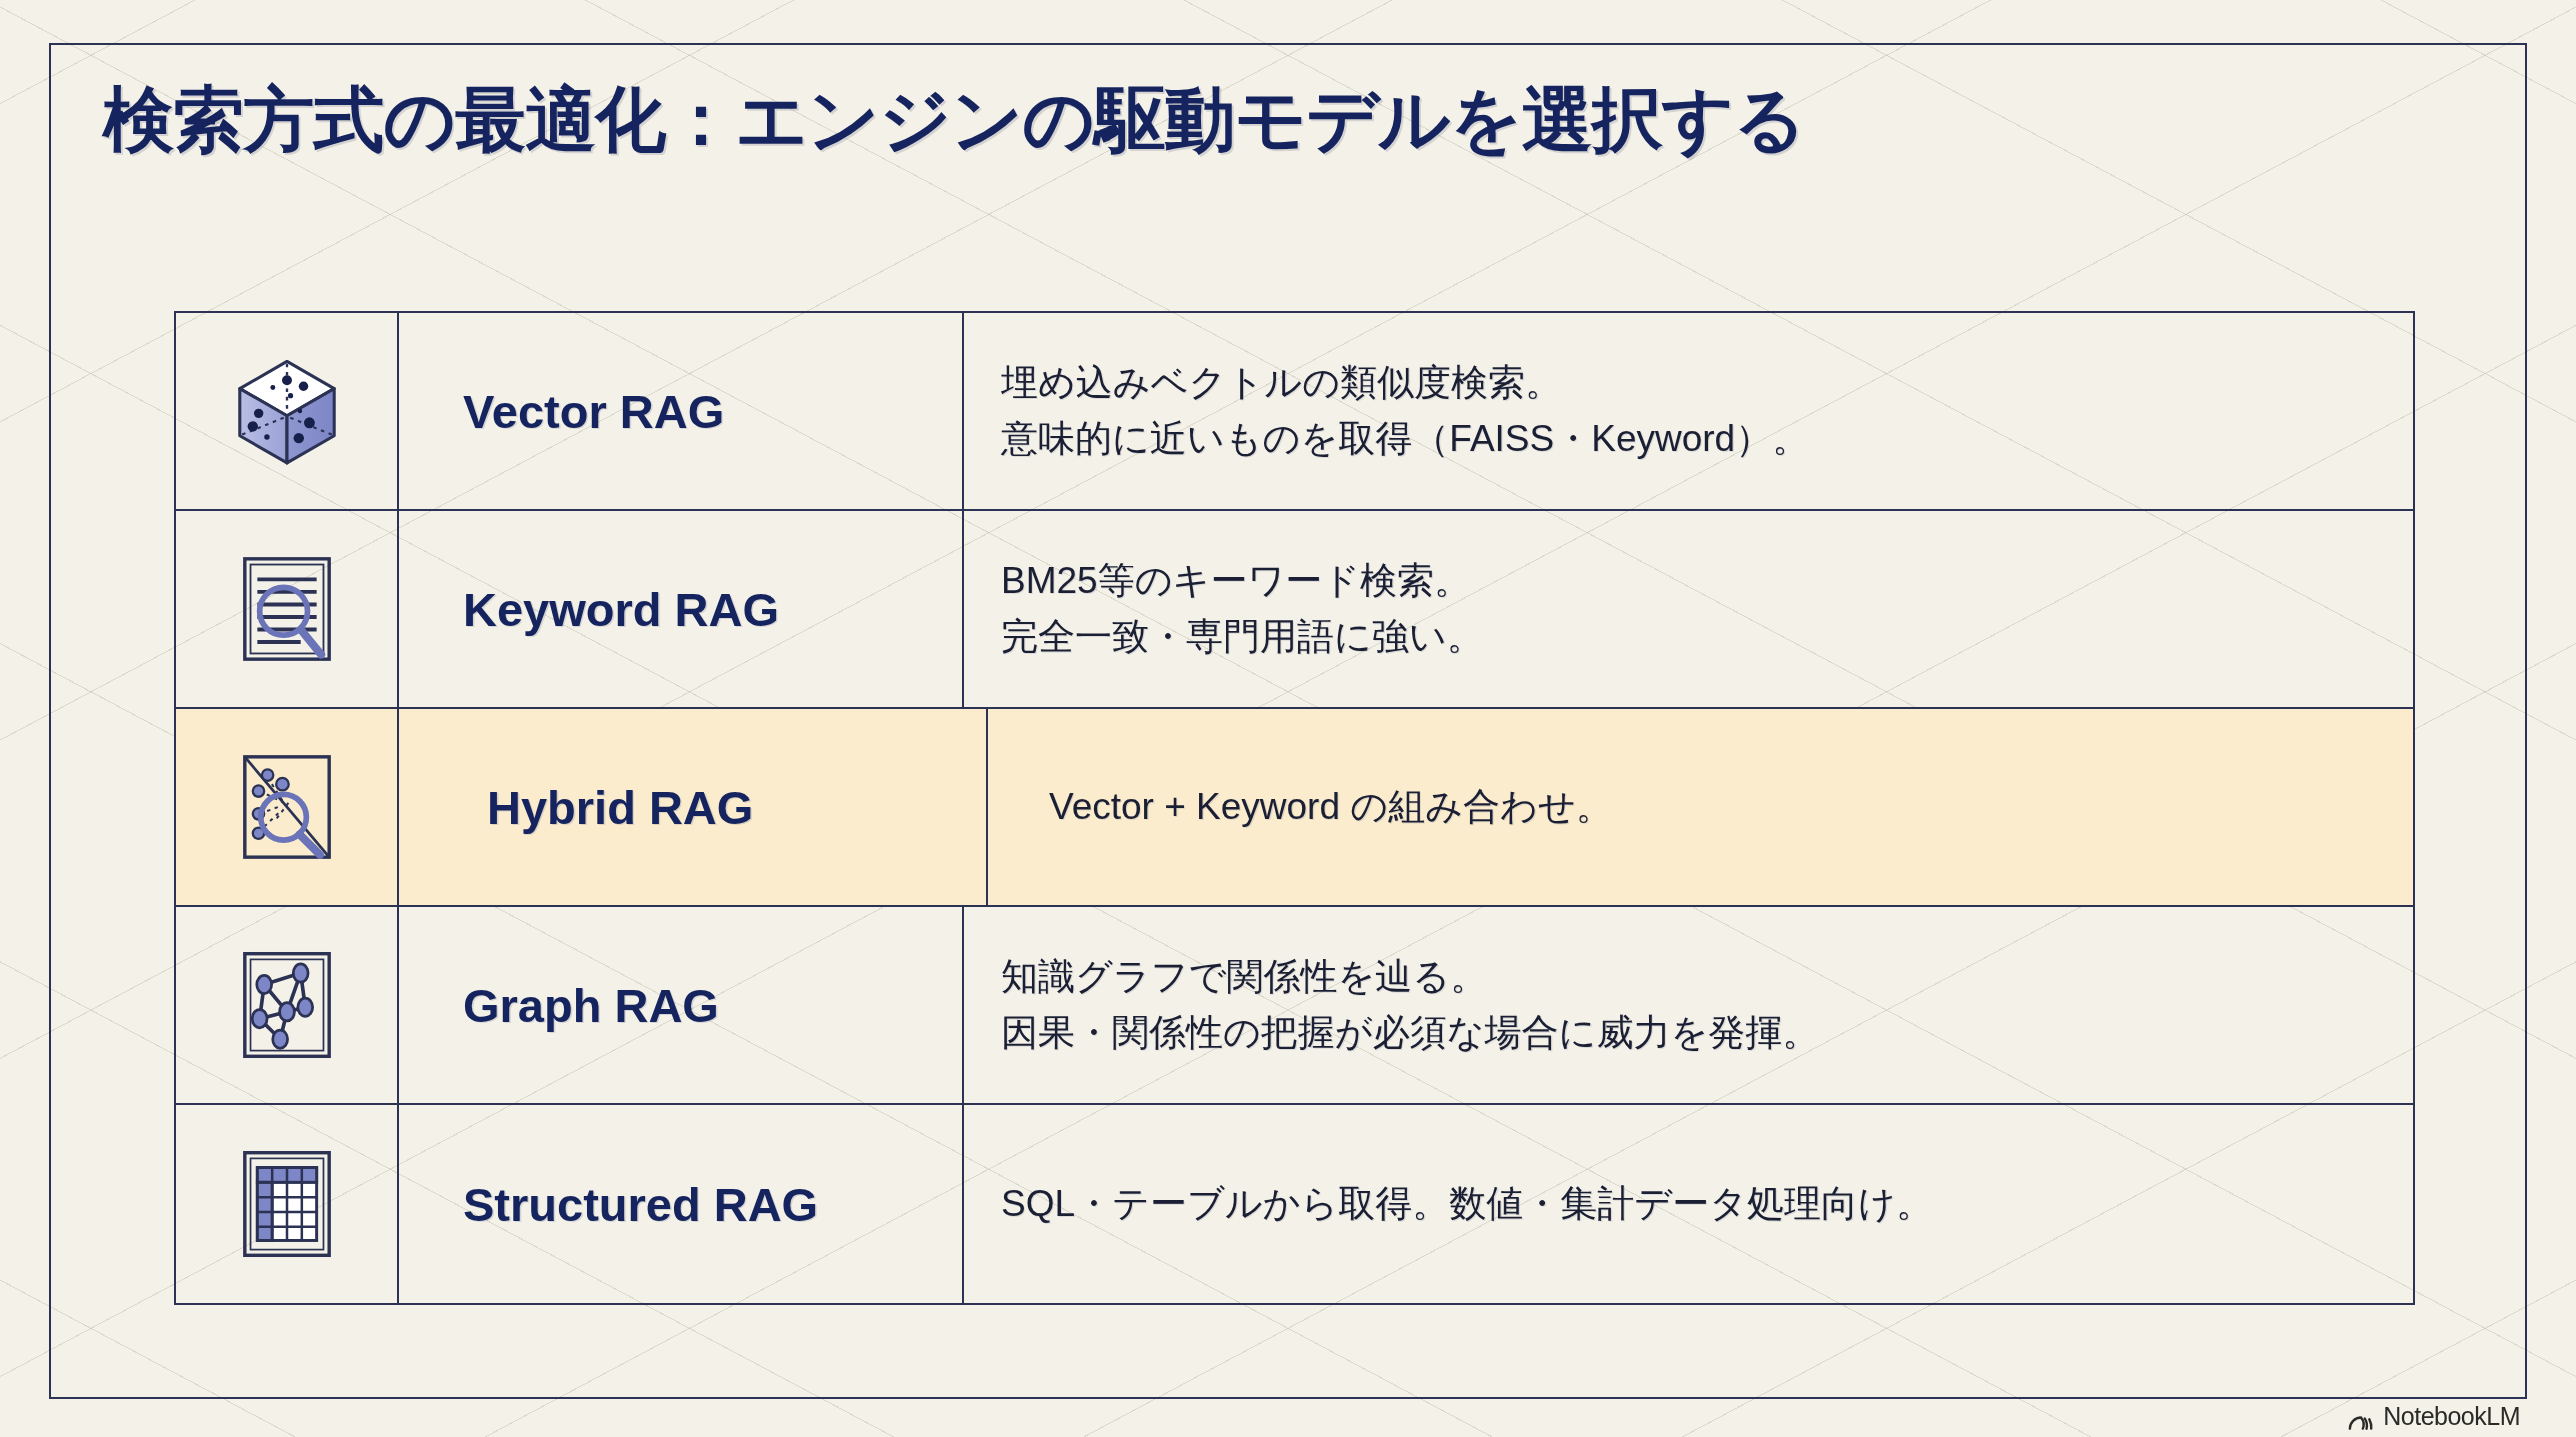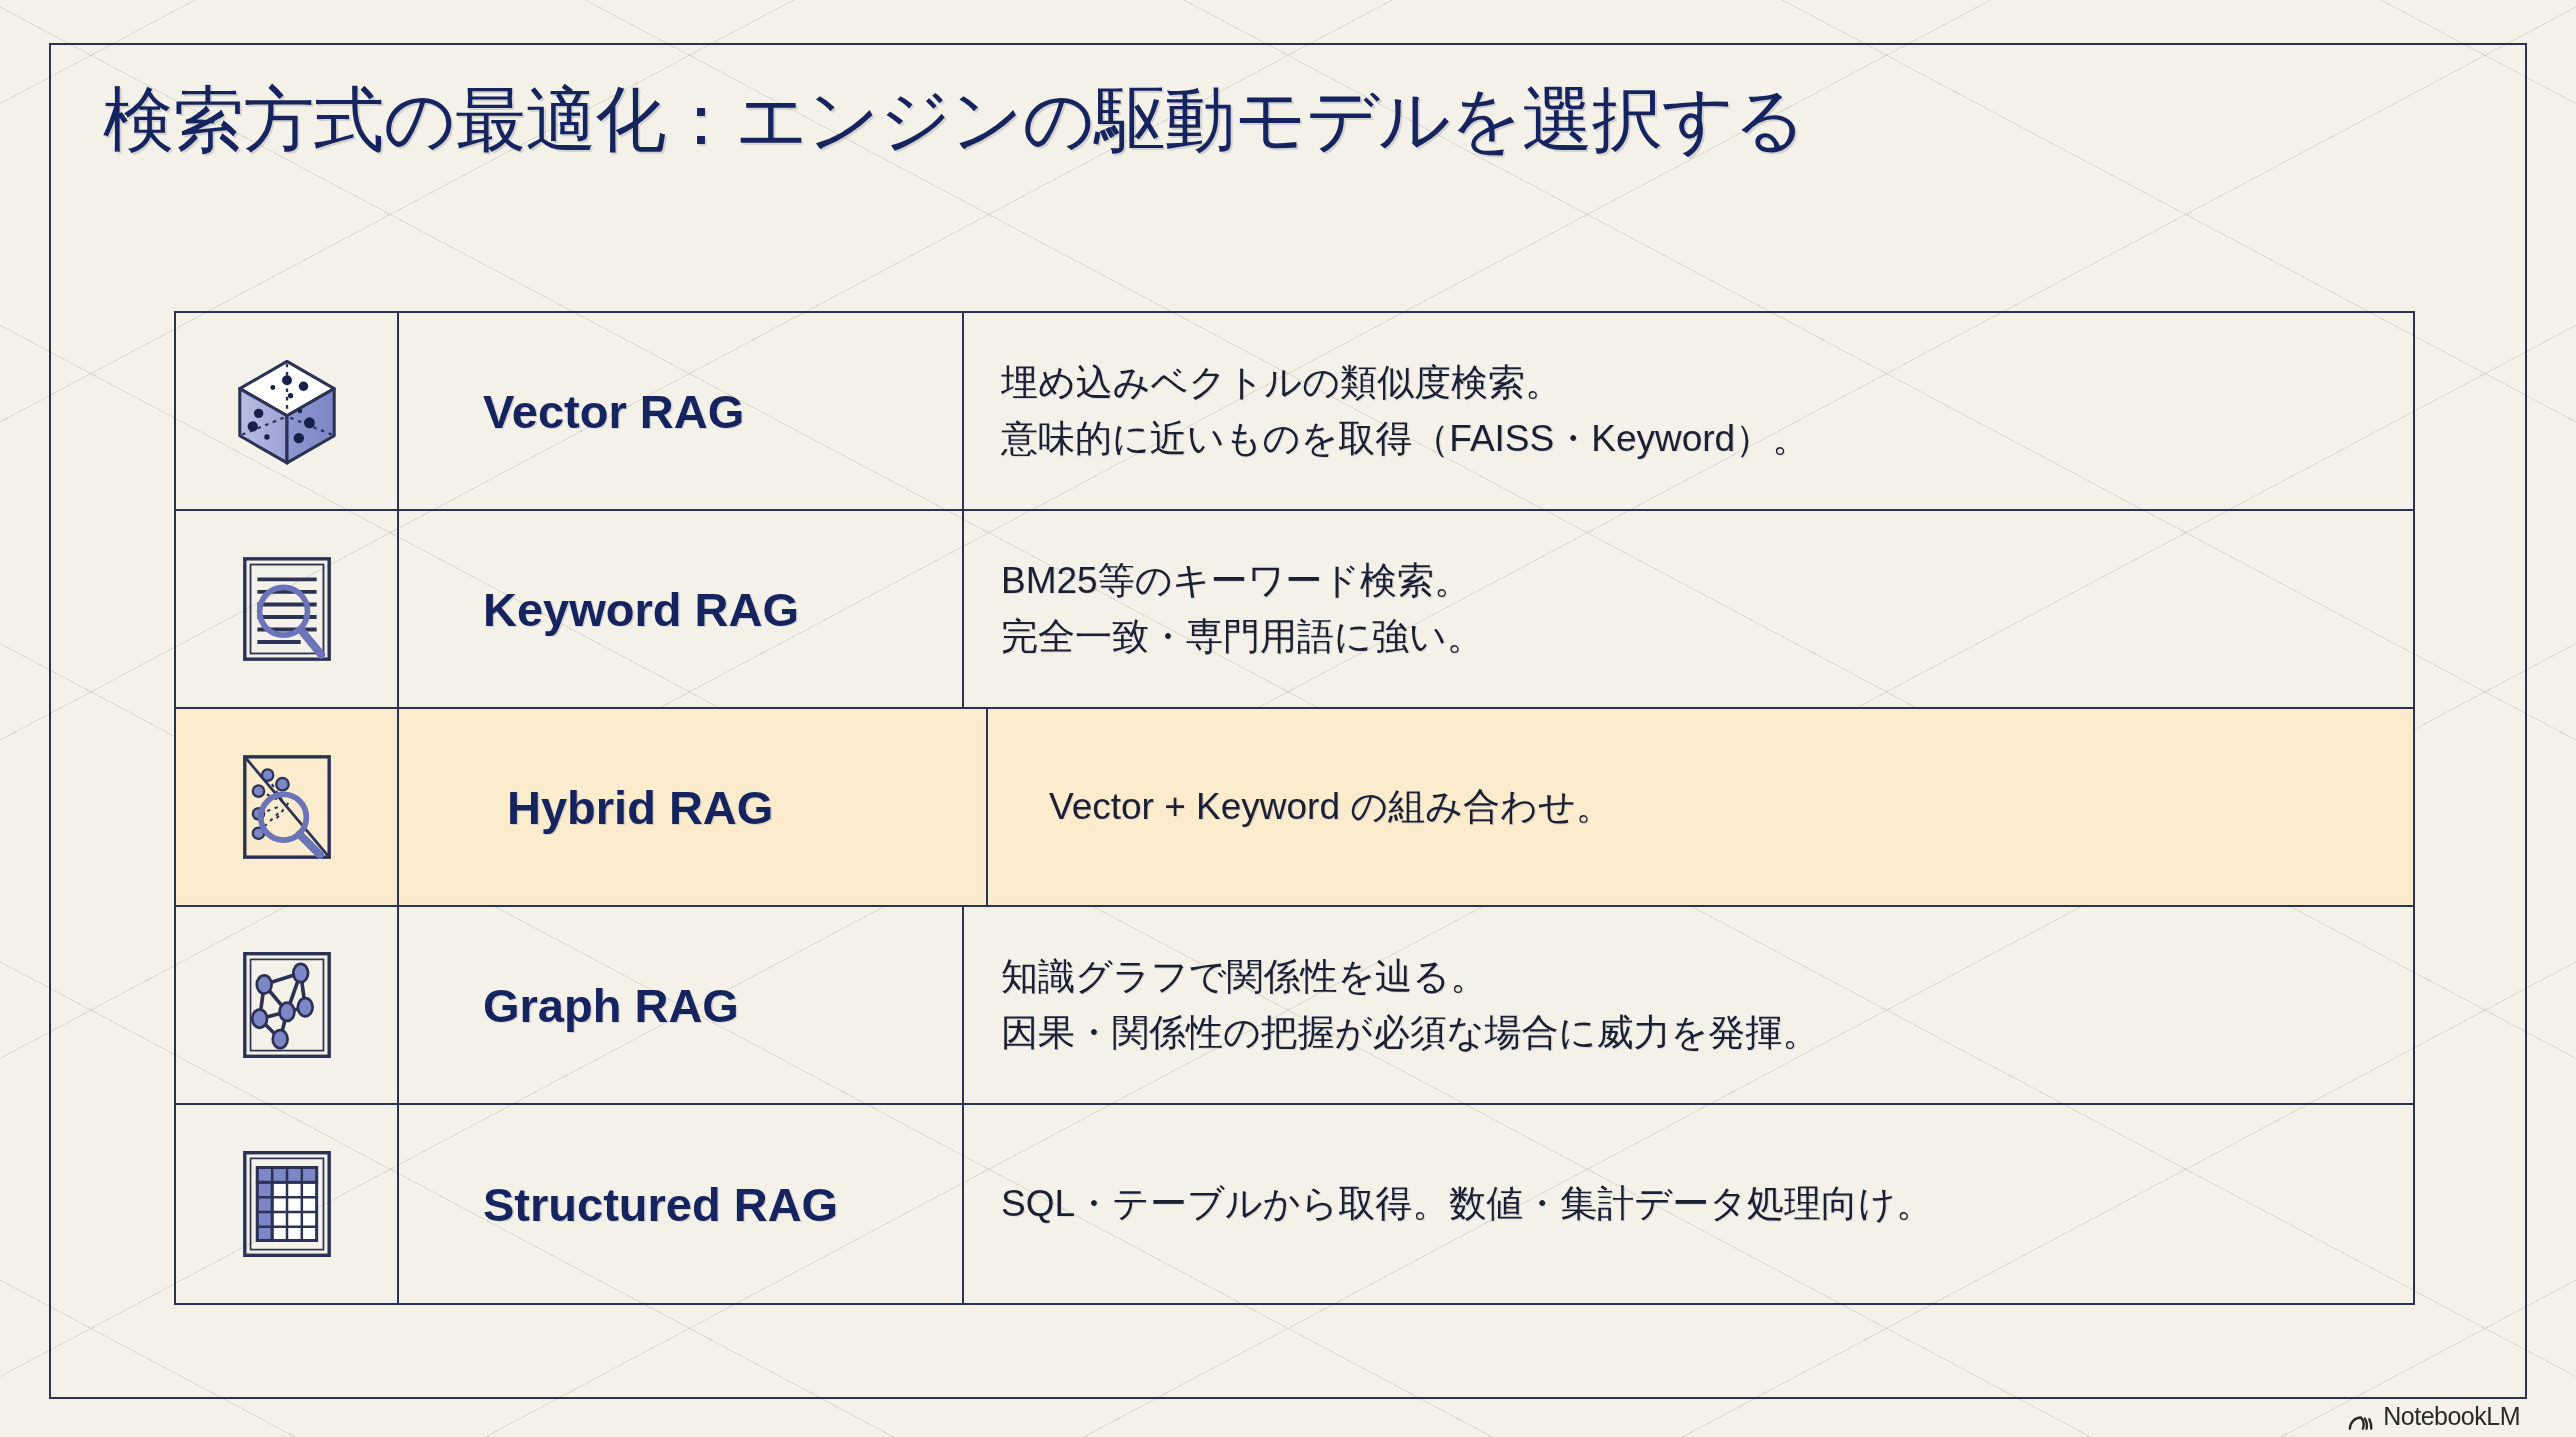--- a/index.html
+++ b/index.html
@@ -40,21 +40,21 @@
     bottom: 39px;
     border: 2.8px solid #2b3254;
     background: transparent;
   }
 
   .slide-title {
     position: absolute;
     left: 103px;
     top: 73px;
     font-size: 71px;
-    font-weight: normal;
+    font-weight: bold;
     color: #15245e;
     letter-spacing: -0.9px;
     white-space: nowrap;
     text-shadow: 1.9px 1.9px 0 rgba(140,140,160,0.30);
   }
 
   
   .rag-table {
     position: absolute;
     left: 174px;
@@ -82,21 +82,21 @@
     align-items: center;
     justify-content: center;
   }
 
   .cell-name {
     width: 565px;
     flex: 0 0 565px;
     border-right: 2.8px solid #2b3254;
     display: flex;
     align-items: center;
-    padding-left: 84px;
+    padding-left: 64px;
     font-size: 47px;
     font-weight: bold;
     color: #15245e;
     text-shadow: 1.4px 1.4px 0 rgba(150,150,170,0.32);
   }
 
   .cell-desc {
     flex: 1 1 auto;
     display: flex;
     flex-direction: column;

